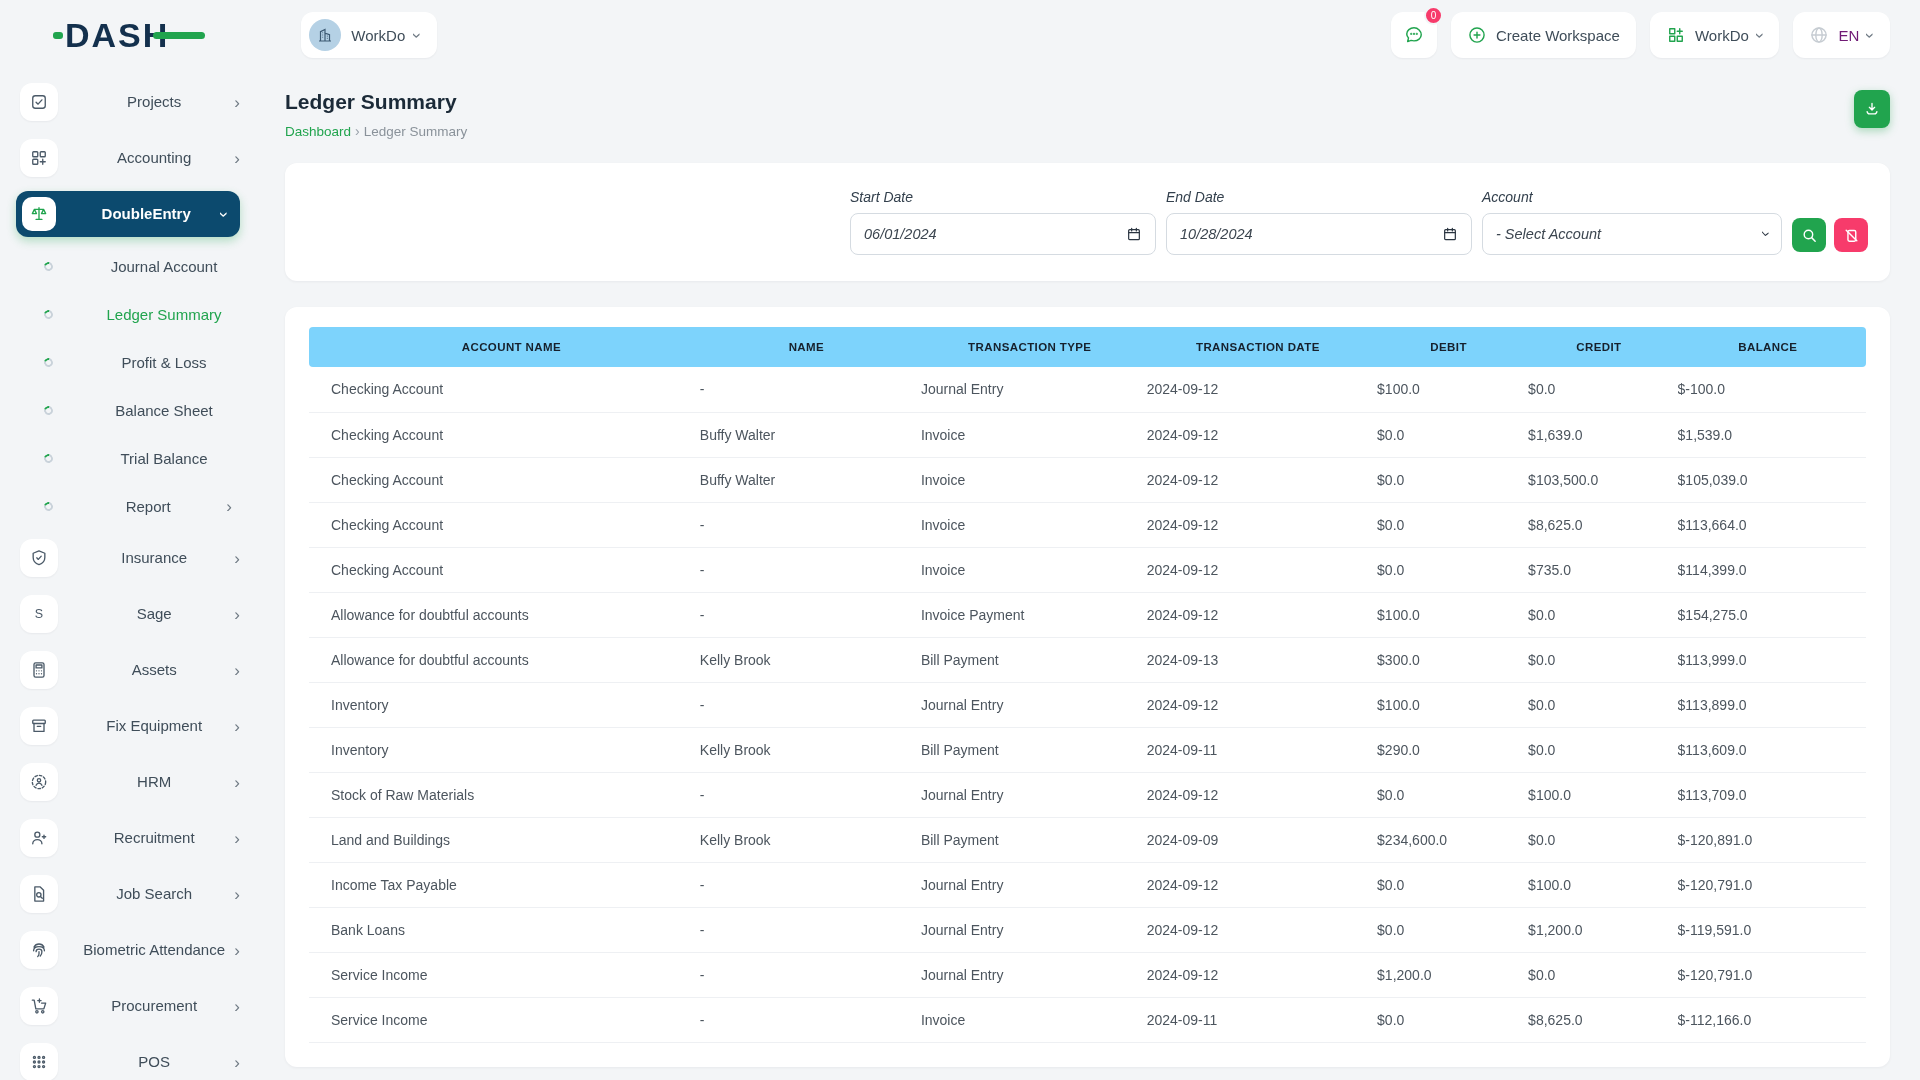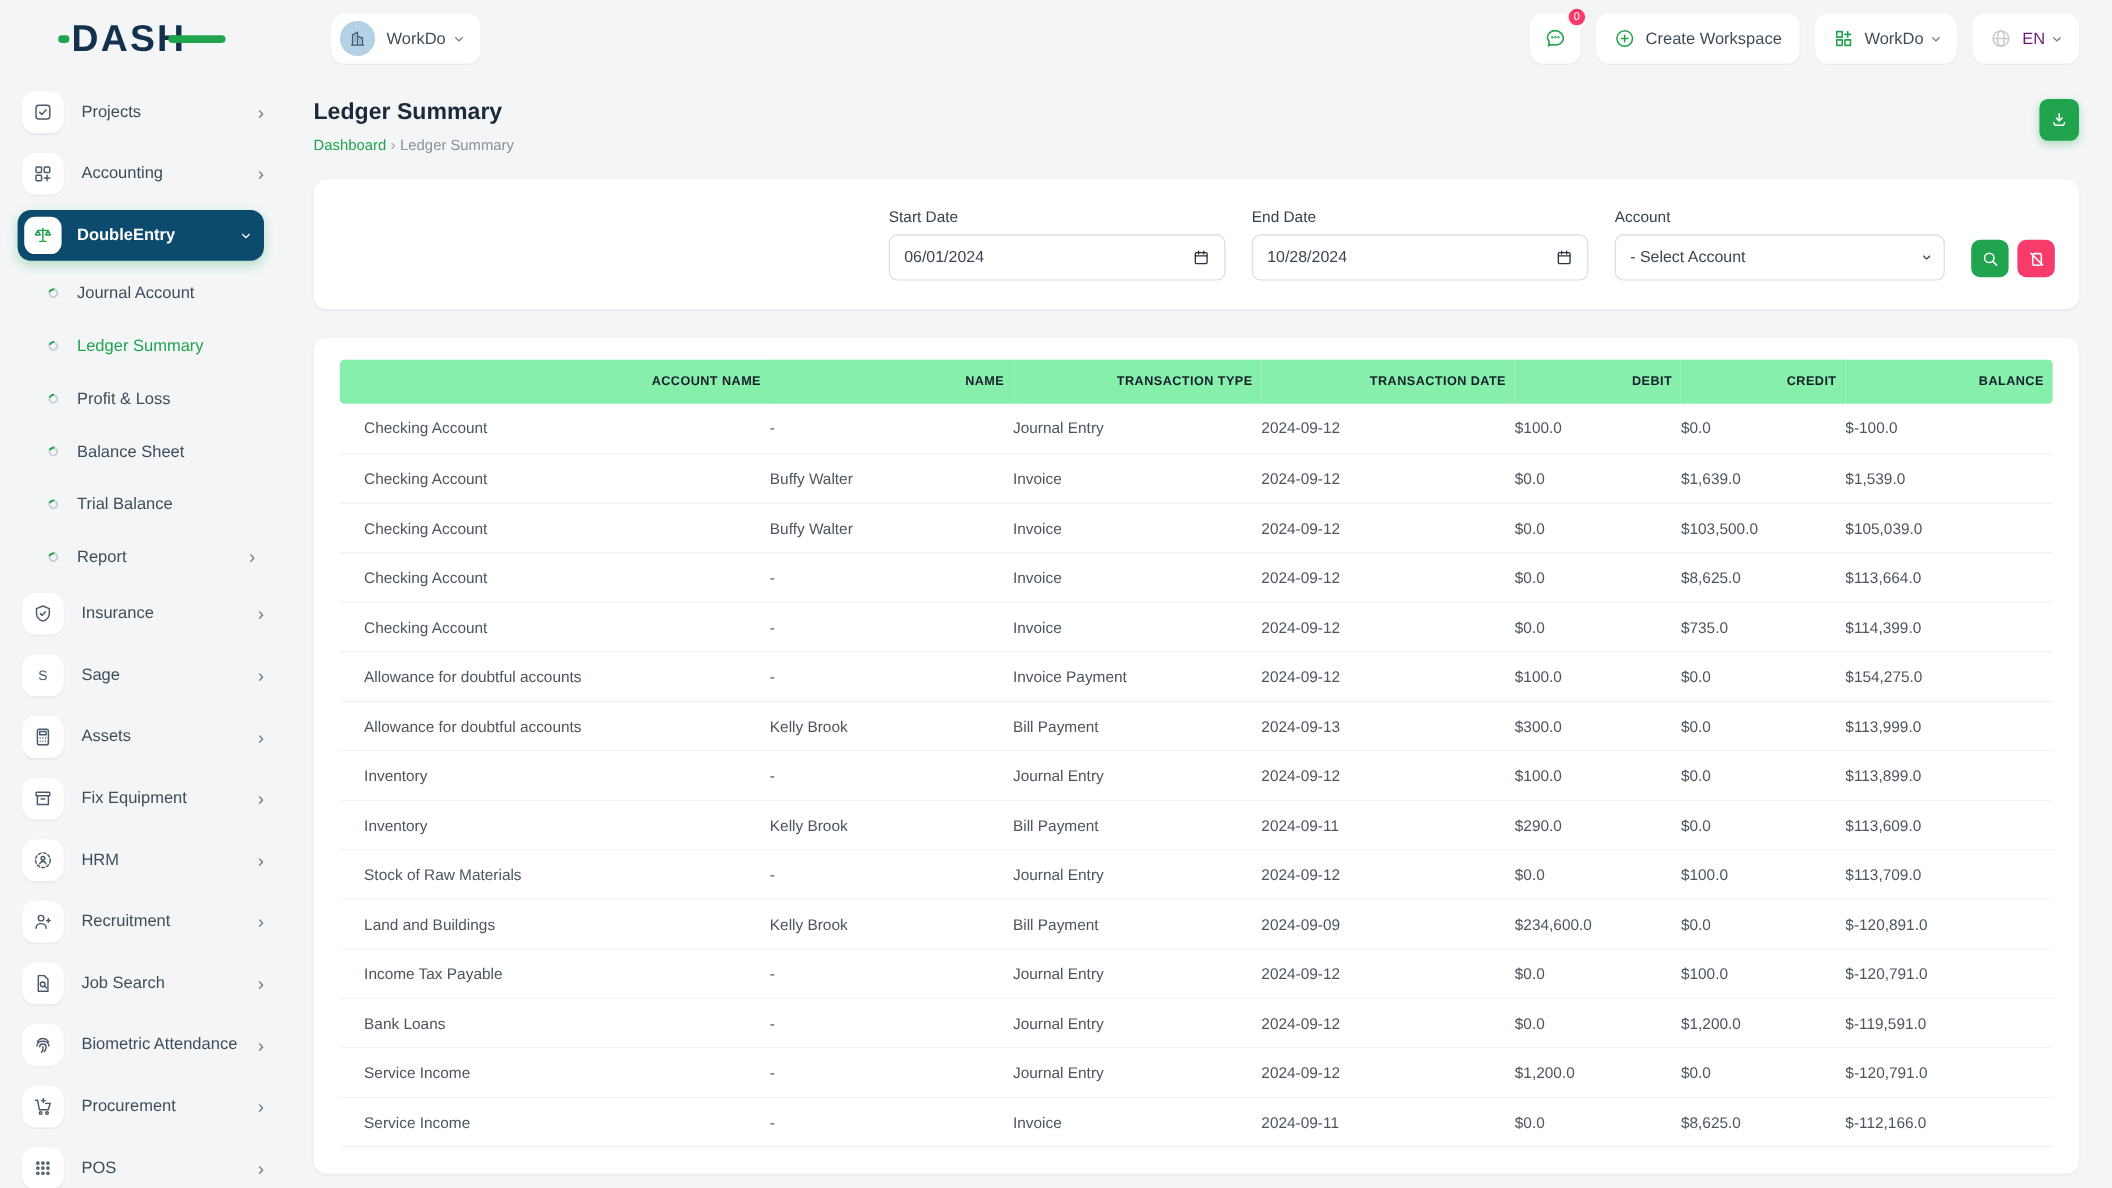--- a/index.html
+++ b/index.html
@@ -28,21 +28,21 @@
   .icon-btn { position:relative; width:46px; height:46px; background:#fff; border-radius:12px; display:flex; align-items:center; justify-content:center; box-shadow:0 1px 2px rgba(16,24,40,.05); cursor:pointer; }
   .icon-btn svg { width:22px; height:22px; stroke:#21a44e; fill:none; stroke-width:1.6; stroke-linecap:round; stroke-linejoin:round; }
   .badge { position:absolute; top:-6px; right:-6px; min-width:19px; height:19px; border-radius:10px; background:#f73b6b; color:#fff; font-size:10px; display:flex; align-items:center; justify-content:center; border:2px solid #f3f5f7; }
   .top-pill { background:#fff; border-radius:12px; height:46px; display:flex; align-items:center; gap:9px; padding:0 16px; box-shadow:0 1px 2px rgba(16,24,40,.05); font-size:15px; color:#3f4d59; cursor:pointer; }
   .top-pill svg { width:20px; height:20px; fill:none; stroke-width:1.7; stroke-linecap:round; stroke-linejoin:round; }
   .svg-green { stroke:#21a44e; }
   .svg-gray { stroke:#c6ccd2; }
   .lang-text { color:#701a75; font-weight:500; }
 
   
-  .sidebar { grid-area:sidebar; overflow:hidden; padding-top:4px; }
+  .sidebar { grid-area:sidebar; overflow:hidden; padding-top:4px;text-align:center; }
   .nav-item { display:flex; align-items:center; height:56px; margin:0 18px 0 20px; cursor:pointer; }
   .icbox { width:38px; height:38px; background:#fff; border-radius:12px; display:flex; align-items:center; justify-content:center; box-shadow:0 1px 2px rgba(16,24,40,.05); flex:none; }
   .icbox svg { width:20px; height:20px; stroke:#4b5a68; fill:none; stroke-width:1.6; stroke-linecap:round; stroke-linejoin:round; }
   .nav-label { margin-left:16px; font-size:15px; color:#3f4d59; flex:1; line-height:1.25; }
   .chev { color:#707b85; font-size:17px; line-height:1; }
   .chev.down { transform:rotate(90deg); }
   .nav-item.active { background:#0c4a6e; border-radius:12px; height:46px; margin:5px 18px 5px 16px; padding:0 12px 0 6px; box-shadow:0 4px 10px rgba(33,164,78,.3); }
   .nav-item.active .icbox { width:34px; height:34px; border-radius:10px; }
   .nav-item.active .icbox svg { stroke:#21a44e; }
   .nav-item.active .nav-label { color:#fff; font-weight:bold; margin-left:14px; }
@@ -58,37 +58,37 @@
   .page-head { display:flex; align-items:flex-start; }
   .page-title { font-size:21px; font-weight:600; color:#1b2a38; }
   .breadcrumb { margin-top:9px; font-size:13.5px; display:flex; align-items:center; gap:4px; }
   .crumb-link { color:#21a44e; cursor:pointer; }
   .crumb-sep { color:#9aa2ab; font-size:14px; }
   .crumb-current { color:#8a929a; }
   .download-btn { margin-left:auto; width:36px; height:38px; background:#21a44e; border:none; border-radius:8px; display:flex; align-items:center; justify-content:center; cursor:pointer; box-shadow:0 3px 8px rgba(33,164,78,.35); }
   .download-btn svg { width:18px; height:18px; stroke:#fff; fill:none; stroke-width:1.8; stroke-linecap:round; stroke-linejoin:round; }
 
   .filter-card { margin-top:24px; background:#fff; border-radius:12px; height:118px; box-shadow:0 1px 3px rgba(16,24,40,.05);
-    display:flex; justify-content:flex-end; align-items:center; padding:0 22px; gap:24px; }
+    display:flex; justify-content:flex-end; align-items:center; padding:0 22px; gap:10px;font-style:italic; }
   .field { width:306px; }
   .field.account { width:300px; }
   .field-label { font-size:14px; color:#33404d; margin-bottom:8px; }
   .input-box { height:42px; border:1px solid #d5dbe1; border-radius:8px; background:#fff; display:flex; align-items:center; padding:0 13px; font-size:14.5px; color:#3c4650; cursor:pointer; }
   .input-box .grow { flex:1; }
   .input-box svg { width:16px; height:16px; stroke:#2a3440; fill:none; stroke-width:1.8; stroke-linecap:round; }
   .sel-chev { font-size:16px; color:#2a3440; transform:rotate(90deg); }
   .filter-actions { display:flex; gap:8px; align-self:center; margin-top:26px; }
   .sq-btn { width:34px; height:34px; border:none; border-radius:8px; display:flex; align-items:center; justify-content:center; cursor:pointer; }
   .sq-btn svg { width:17px; height:17px; stroke:#fff; fill:none; stroke-width:2; stroke-linecap:round; stroke-linejoin:round; }
   .btn-search { background:#21a44e; }
   .btn-reset { background:#f73b6b; }
 
   .table-card { margin-top:26px; background:#fff; border-radius:12px; box-shadow:0 1px 3px rgba(16,24,40,.05); padding:20px 24px 0; height:760px; overflow:hidden; }
   table { width:100%; border-collapse:collapse; table-layout:fixed; }
-  thead th { background:#86efac; height:40px; text-align:right; font-size:11.5px; letter-spacing:.4px; color:#16202c; font-weight:bold; padding:0 8px 0 0; }
+  thead th { background:#7dd3fc; height:40px; text-align:center; font-size:11.5px; letter-spacing:.4px; color:#16202c; font-weight:bold; padding:0 8px 0 0; }
   thead th:first-child { padding-left:22px; border-radius:4px 0 0 4px; }
   thead th:last-child { border-radius:0 4px 4px 0; }
   tbody td { height:45px; font-size:14px; color:#4c555e; border-bottom:1px solid #eef0f3; padding:0 8px 0 0; overflow:hidden; white-space:nowrap; }
   tbody td:first-child { padding-left:22px; }
 </style>
 </head>
 <body>
 
 <div class="app">
 

